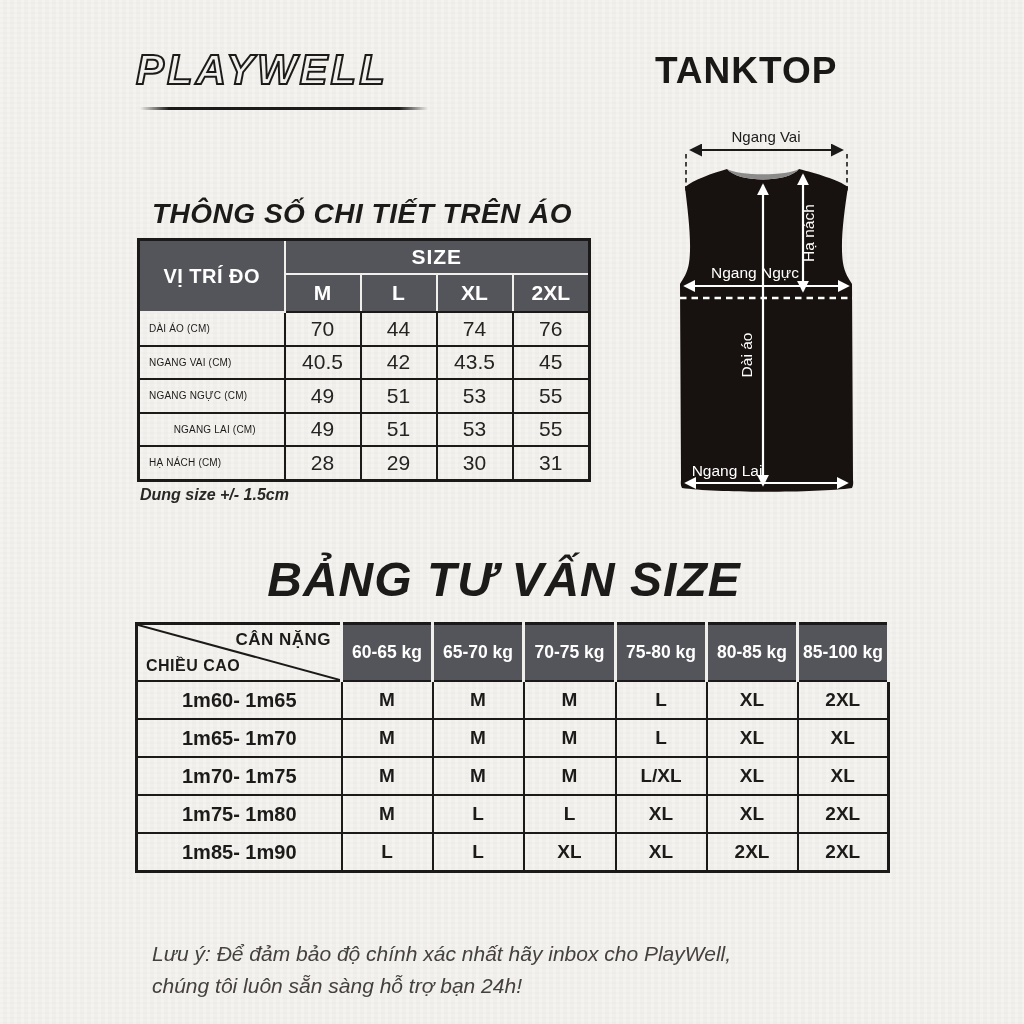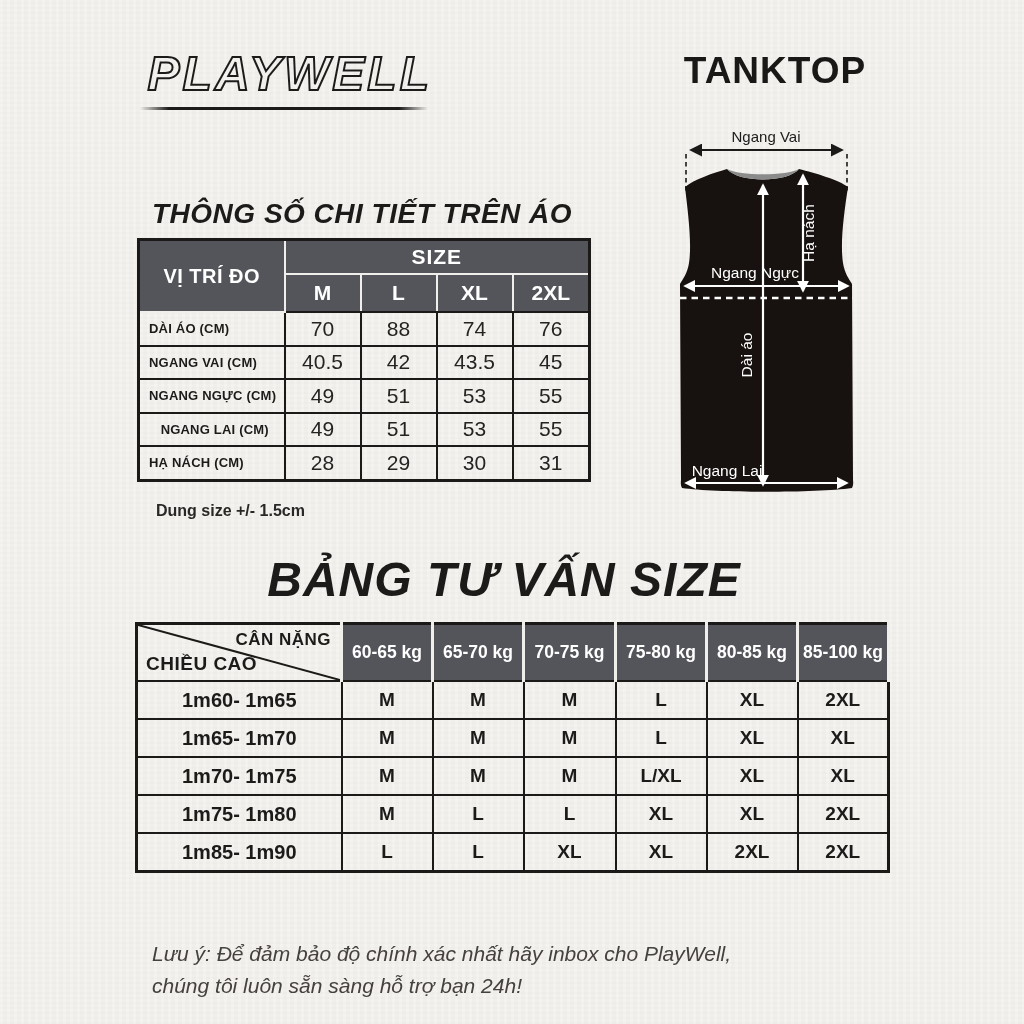--- a/index.html
+++ b/index.html
@@ -7,75 +7,75 @@
     position:relative;width:1024px;height:1024px;overflow:hidden;
     background-color:#f1efeb;
     background-image:
       repeating-linear-gradient(0deg, rgba(0,0,0,.012) 0 2px, transparent 2px 5px),
       repeating-linear-gradient(90deg, rgba(255,255,255,.25) 0 3px, transparent 3px 7px);
     font-family:"Liberation Sans", sans-serif;
     color:#1d1b1a;
   }
   
   .logo{
-    position:absolute;left:144px;top:46px;width:288px;text-align:right;
-    font-size:48px;font-weight:bold;font-style:italic;letter-spacing:3px;
+    position:absolute;left:136px;top:46px;width:288px;text-align:left;
+    font-size:42px;font-weight:bold;font-style:italic;letter-spacing:3px;
     color:transparent;-webkit-text-stroke:2px #1d1b1a;white-space:nowrap;
   }
   .logo-underline{
     position:absolute;left:140px;top:107px;width:288px;height:3px;
     background:linear-gradient(90deg, rgba(29,27,26,0) 0%, #1d1b1a 10%, #1d1b1a 90%, rgba(29,27,26,0) 100%);
   }
   .product-title{
-    position:absolute;left:655px;top:50px;width:240px;text-align:center;
+    position:absolute;left:655px;top:50px;width:240px;
     font-size:37px;font-weight:bold;letter-spacing:1px;color:#191817;
   }
   
   .spec-heading{
     position:absolute;left:140px;top:186px;margin:12px;
     font-size:28px;font-weight:bold;font-style:italic;letter-spacing:.5px;color:#1d1b1a;
   }
   table{border-collapse:collapse;table-layout:fixed;}
   .spec-table{position:absolute;left:137px;top:238px;width:451px;border:3px solid #1c1a19;}
   .spec-table th,.spec-table td{border:2px solid #1c1a19;text-align:center;padding:0;}
   .spec-table thead th{
     background:#54555a;color:#ffffff;border:2px solid #f1efeb;
   }
   .spec-table thead .corner{font-size:20px;font-weight:bold;letter-spacing:.5px;}
   .spec-table thead .group{font-size:21px;font-weight:bold;height:32px;letter-spacing:1px;}
   .spec-table thead .szcol{font-size:21px;font-weight:bold;height:36px;}
   .spec-table thead tr:last-child th{border-bottom:2px solid #1c1a19;}
   .spec-table tbody th{
-    font-size:13px;font-weight:bold;text-align:left;padding-left:9px;height:31.5px;
+    font-size:10px;font-weight:normal;text-align:left;padding-left:9px;height:31.5px;
     letter-spacing:.2px;color:#1d1b1a;white-space:nowrap;border-radius:8px;
   }
   .spec-table tbody th.center{text-align:center;padding-left:6px;}
   .spec-table tbody td{font-size:21px;font-weight:normal;color:#262423;}
   .tolerance{
-    position:absolute;left:140px;top:486px;margin:16px;
-    font-size:16px;font-weight:bold;color:#2a2827;
+    position:absolute;left:140px;top:486px;margin:0;
+    font-size:16px;font-weight:bold;font-style:italic;color:#2a2827;
   }
   
   .guide-heading{
     position:absolute;left:0;top:552px;width:1008px;margin:0;text-align:center;
     font-size:48px;font-weight:bold;font-style:italic;letter-spacing:1px;color:#1d1b1a;
   }
   .guide-table{position:absolute;left:135px;top:622px;width:752px;border:3px solid #1c1a19;}
   .guide-table th,.guide-table td{border:2px solid #1c1a19;text-align:center;padding:0;}
   .guide-table thead th.wcol{
     background:#54555a;color:#fff;font-size:17.5px;font-weight:bold;height:55px;
     border-left:3px solid #f1efeb;border-right:3px solid #f1efeb;border-top:2px solid #54555a;
     border-bottom:2px solid #1c1a19;
   }
   .guide-table thead th.diag{
     position:relative;height:55px;border:2px solid #1c1a19;background:transparent;
   }
   .guide-table thead th.diag svg{position:absolute;inset:0;width:100%;height:100%;}
   .corner-top{position:absolute;top:5px;right:9px;font-size:17px;font-weight:bold;letter-spacing:.5px;}
-  .corner-bottom{position:absolute;bottom:5px;left:8px;font-size:19px;font-weight:bold;letter-spacing:.5px;}
+  .corner-bottom{position:absolute;bottom:5px;left:8px;font-size:16px;font-weight:bold;letter-spacing:.5px;}
   .guide-table tbody th{font-size:20px;font-weight:bold;height:36px;color:#1d1b1a;text-align:center;}
   .guide-table tbody td{font-size:19px;font-weight:bold;color:#1d1b1a;}
   
   .footer-note{
     position:absolute;left:136px;top:922px;margin:16px;width:640px;
     font-size:21px;font-style:italic;color:#45413e;line-height:1.5;font-weight:normal;
   }
   
   .diagram{position:absolute;left:655px;top:125px;}
   .diagram text{font-family:"Liberation Sans", sans-serif;}
@@ -108,21 +108,21 @@
           <th class="szcol">M</th>
           <th class="szcol">L</th>
           <th class="szcol">XL</th>
           <th class="szcol">2XL</th>
         </tr>
     </thead>
     <tbody id="spec-body">
         <tr>
           <th>DÀI ÁO (CM)</th>
           <td>70</td>
-          <td>88</td>
+          <td>44</td>
           <td>74</td>
           <td>76</td>
         </tr>
         <tr>
           <th>NGANG VAI (CM)</th>
           <td>40.5</td>
           <td>42</td>
           <td>43.5</td>
           <td>45</td>
         </tr>

